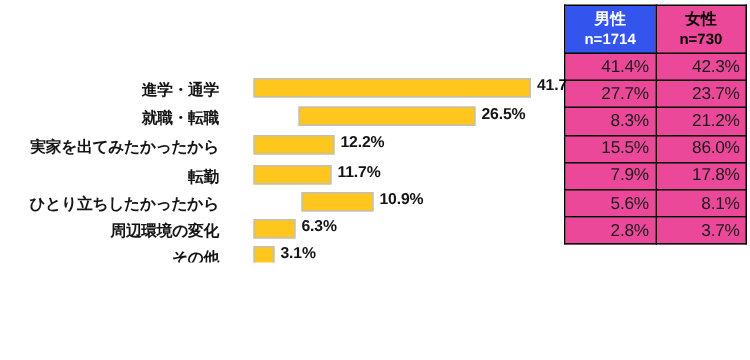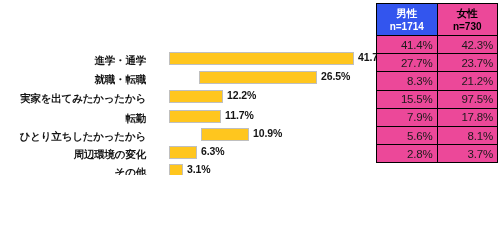--- a/index.html
+++ b/index.html
@@ -225,21 +225,21 @@
       <tr>
         <td>27.7%</td>
         <td>23.7%</td>
       </tr>
       <tr>
         <td>8.3%</td>
         <td>21.2%</td>
       </tr>
       <tr>
         <td>15.5%</td>
-        <td>97.5%</td>
+        <td>86.0%</td>
       </tr>
       <tr>
         <td>7.9%</td>
         <td>17.8%</td>
       </tr>
       <tr>
         <td>5.6%</td>
         <td>8.1%</td>
       </tr>
       <tr>

